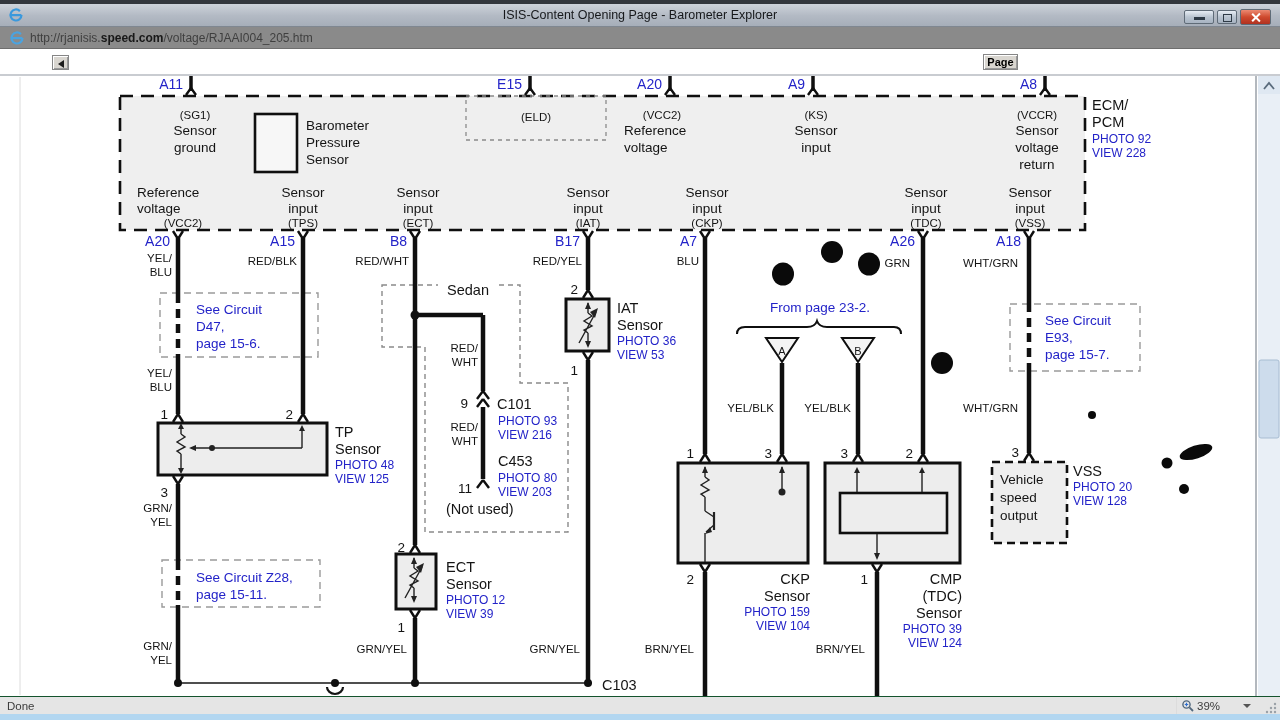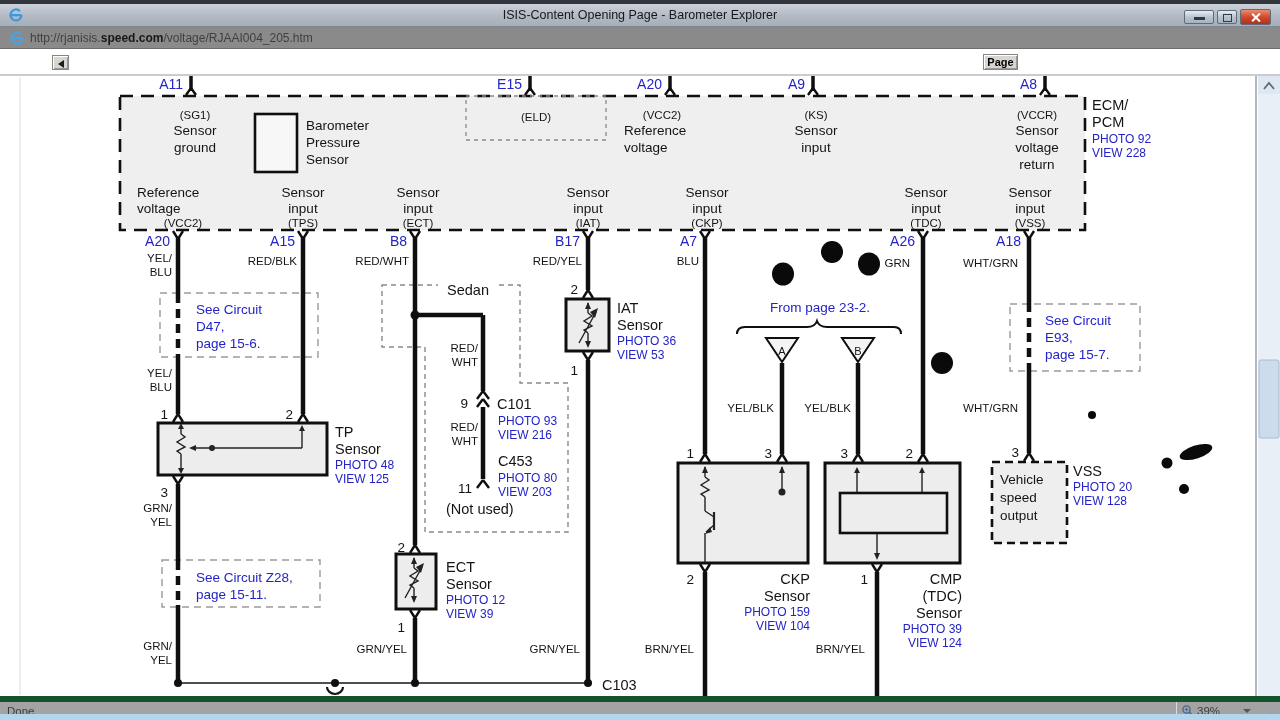--- a/index.html
+++ b/index.html
@@ -27,22 +27,22 @@
   .url-text b{color:#181818}
   .toolbar{position:absolute;left:0;top:49px;width:1280px;height:25px;background:#ffffff}
   .bevelbtn{position:absolute;background:#d9d6d0;border:1px solid #868686;
     box-shadow:inset 1px 1px 0 #ffffff, inset -1px -1px 0 #9a9a9a;box-sizing:border-box}
   .back-btn{left:52px;top:6px;width:17px;height:15px}
   .back-tri{position:absolute;left:5px;top:3.5px;width:0;height:0;
     border-right:6px solid #1c1c1c;border-top:4px solid transparent;border-bottom:4px solid transparent}
   .close-btn{left:983px;top:5px;width:35px;height:16px;font-size:11px;font-weight:bold;color:#000;
     text-align:center;line-height:14px}
   
-  .statusbar{position:absolute;left:0;top:696px;width:1280px;height:18px;background:#a3a3a3;
-    border-top:6px solid #14532d;box-sizing:border-box}
+  .statusbar{position:absolute;left:0;top:696px;width:1280px;height:18px;background:#e5e5e5;
+    border-top:1px solid #14532d;box-sizing:border-box}
   .status-text{position:absolute;left:7px;top:3px;font-size:11.5px;color:#3c3c3c}
   .zoom-sep{position:absolute;left:1176px;top:0;width:1px;height:17px;background:#dcdcdc}
   .zoom-ctl{position:absolute;left:1181px;top:0;width:80px;height:17px}
   .zoom-text{position:absolute;left:16px;top:3px;font-size:11.5px;color:#3c3c3c}
   .dd-arrow{position:absolute;left:62px;top:7px;width:0;height:0;
     border-left:4px solid transparent;border-right:4px solid transparent;border-top:4.5px solid #555}
   .bottomedge{position:absolute;left:0;top:714px;width:1280px;height:6px;background:#b2d6f0}
   
   svg.diagram{position:absolute;left:0;top:0}
   svg text{font-family:"Liberation Sans",sans-serif}

